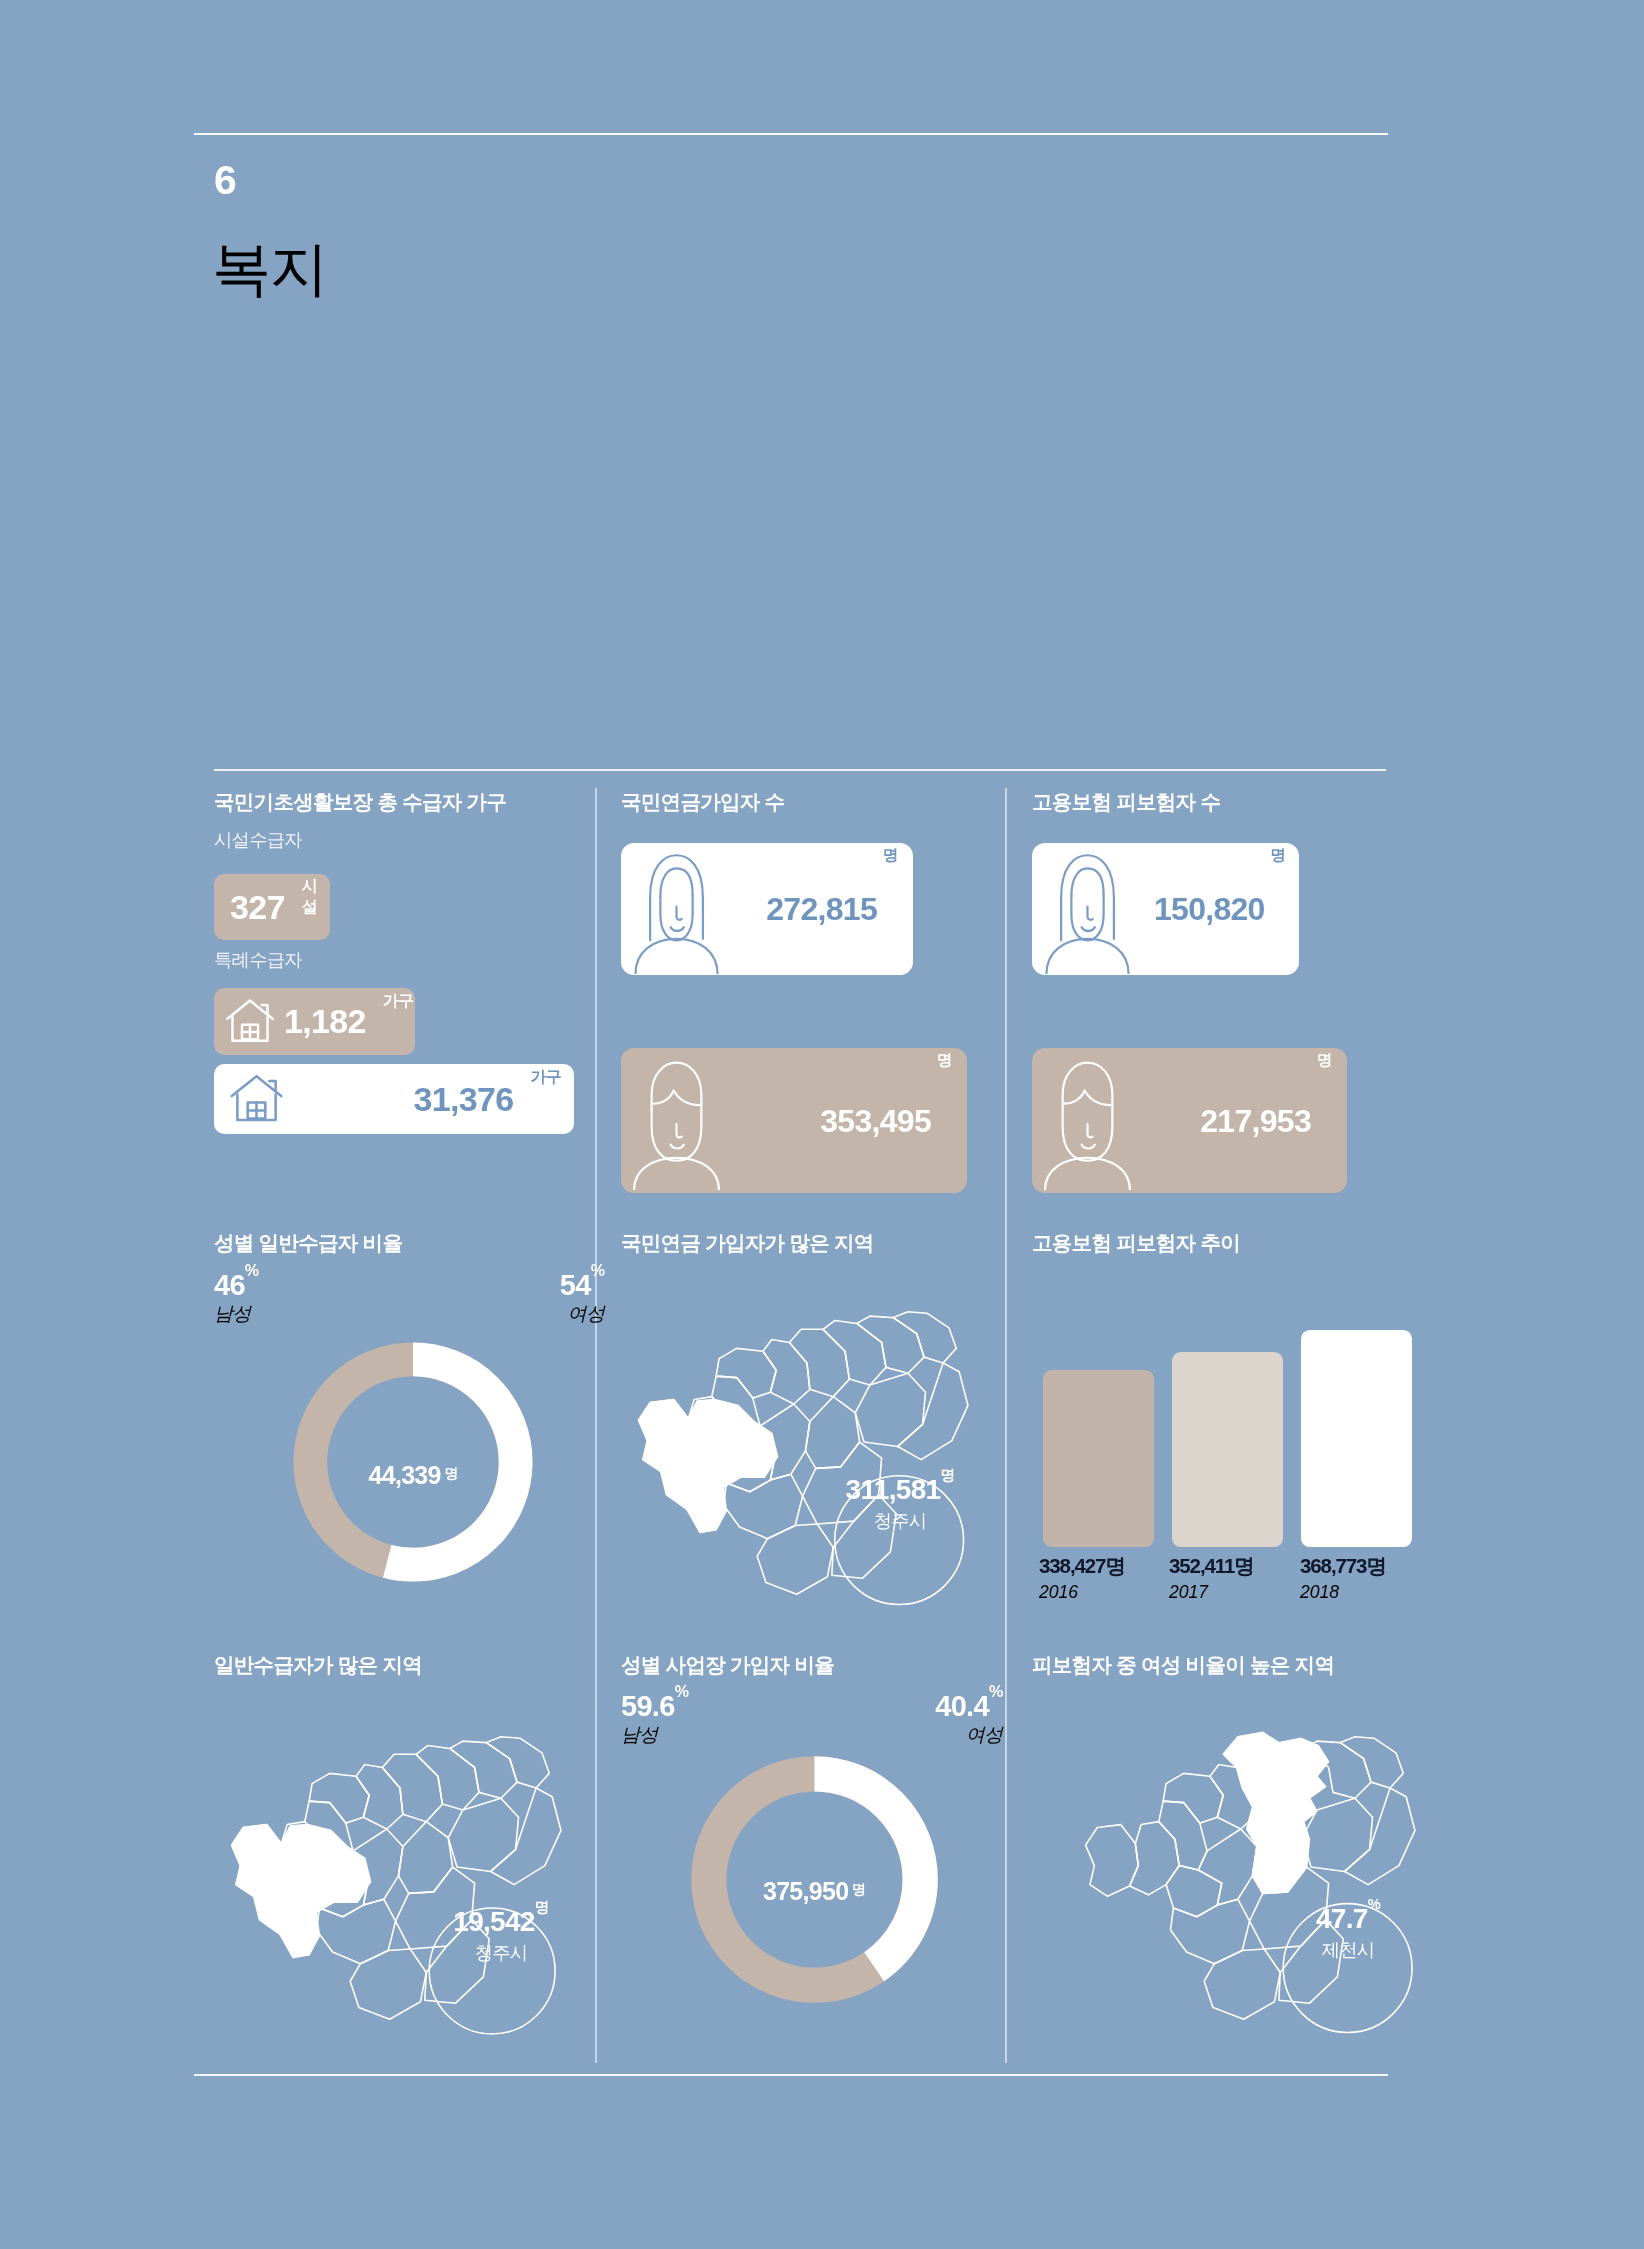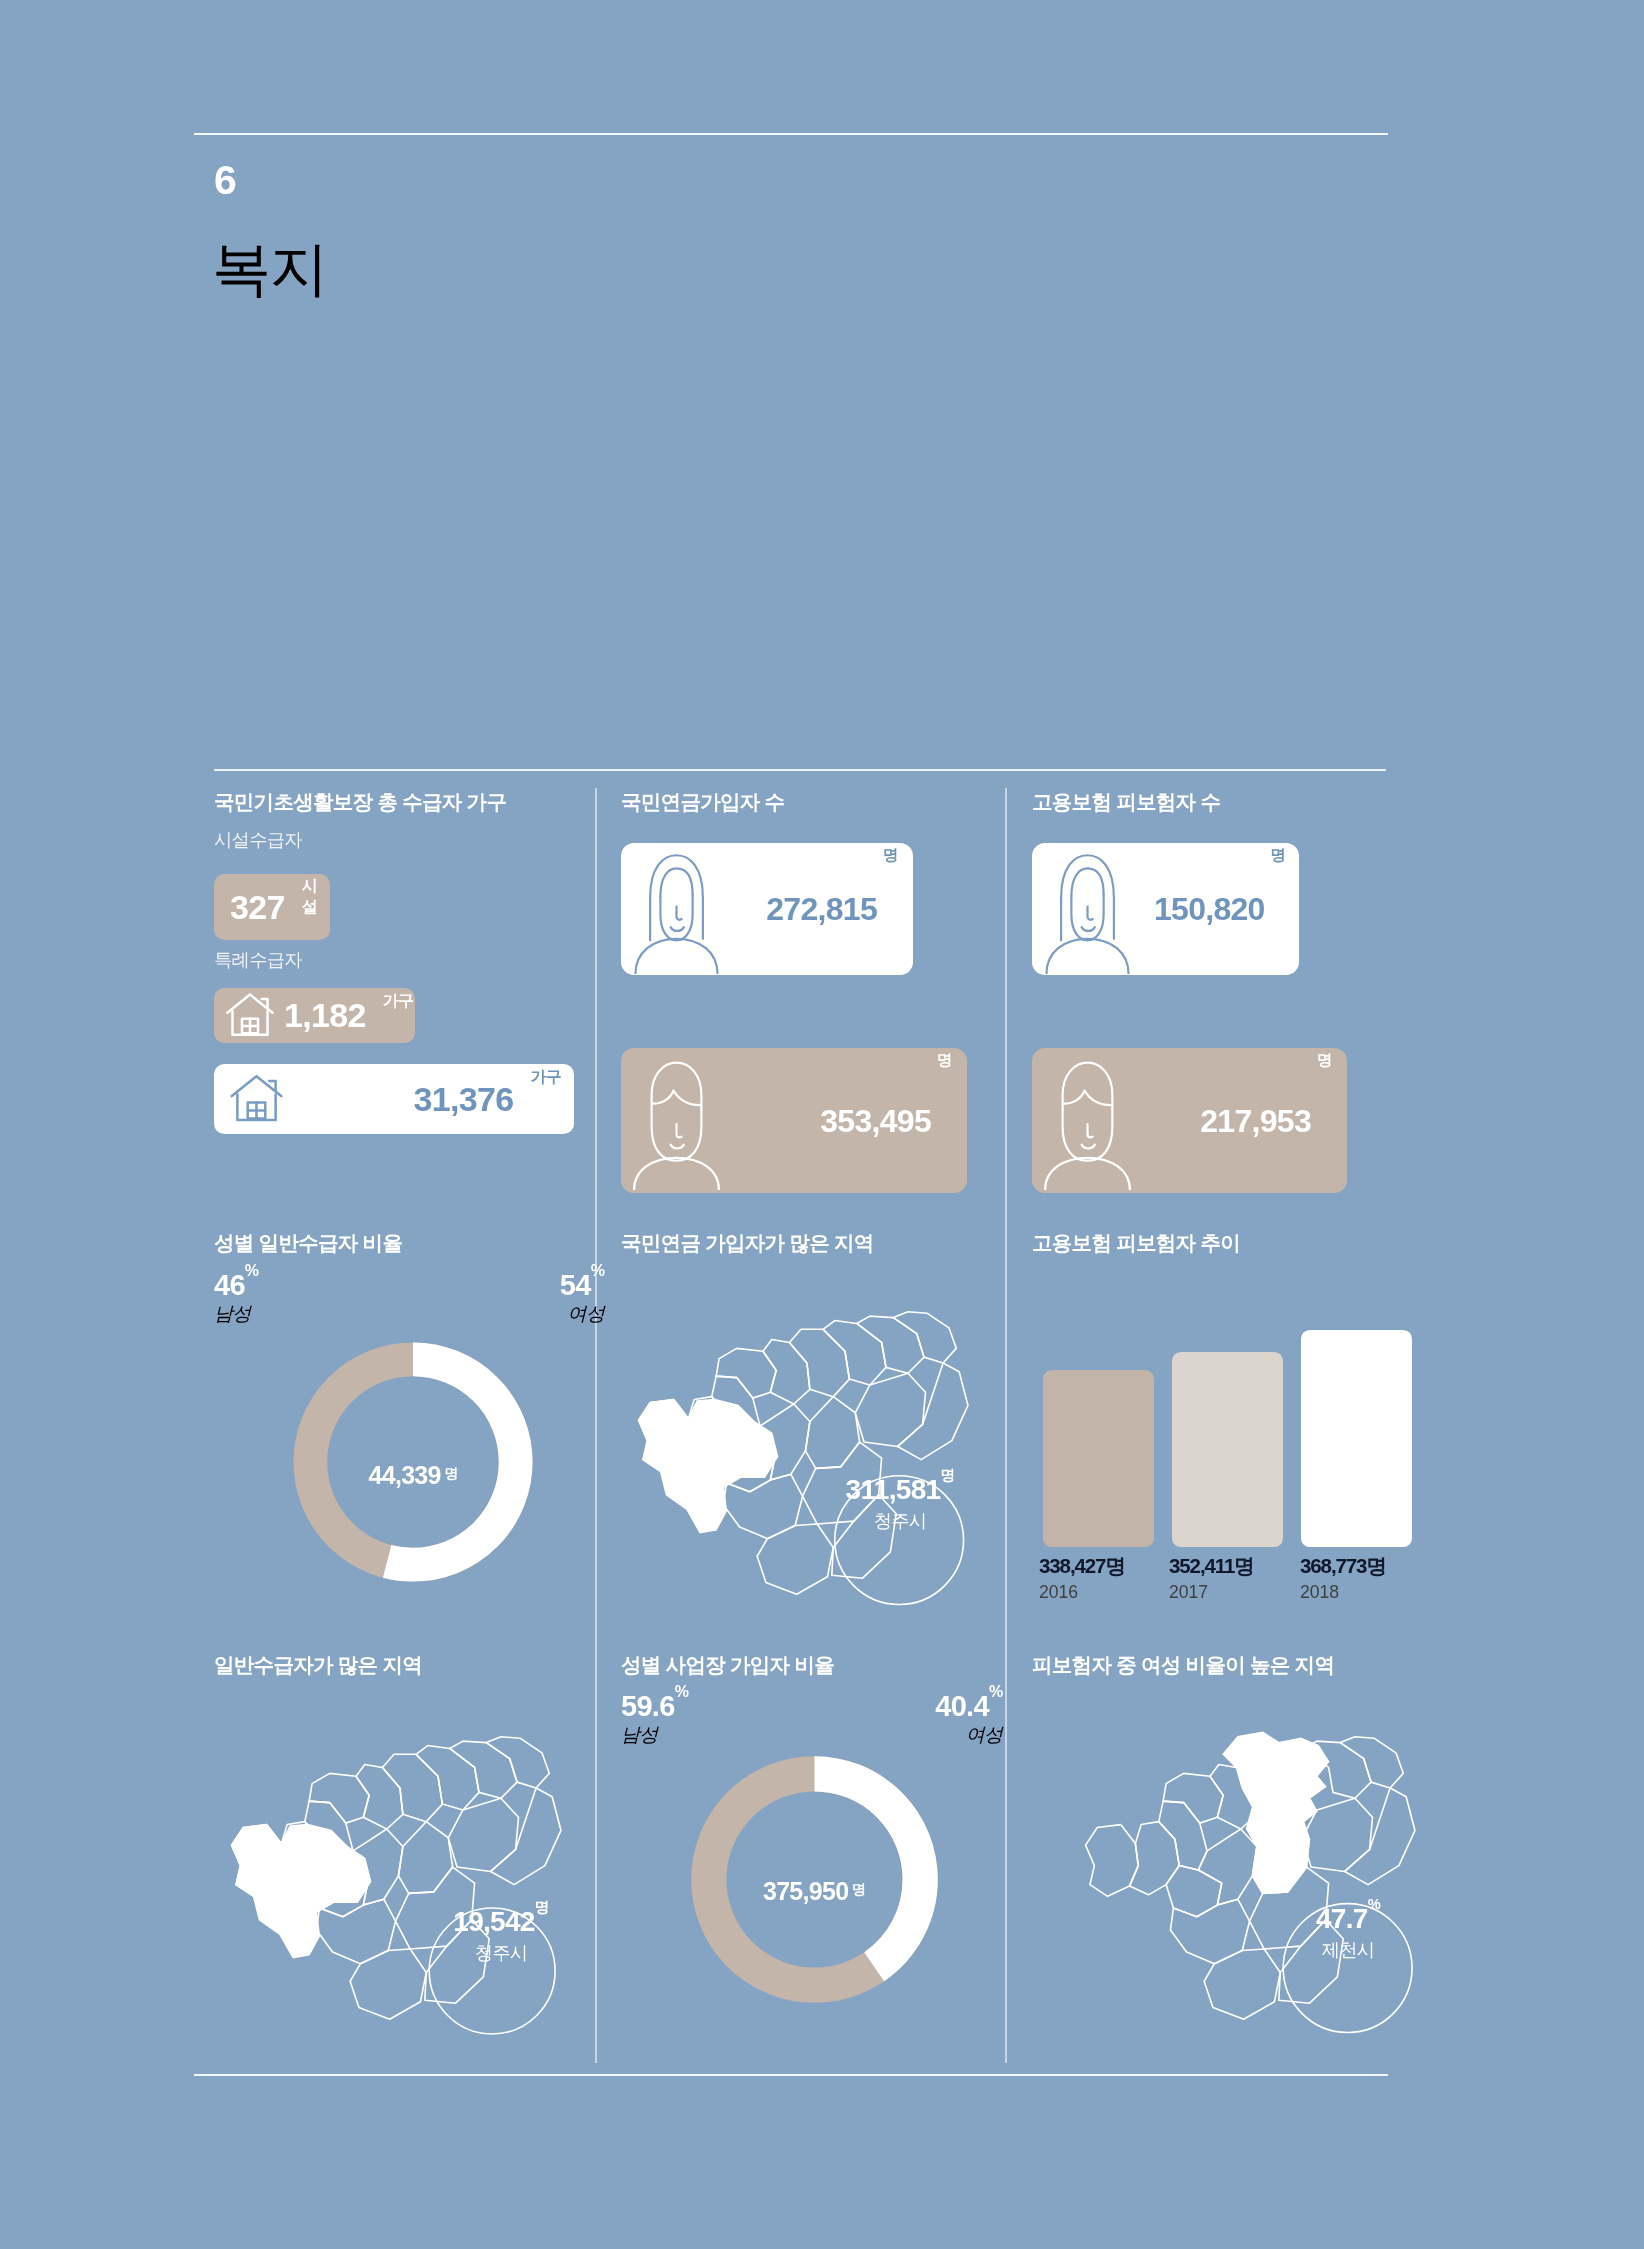--- a/index.html
+++ b/index.html
@@ -70,21 +70,21 @@
     align-self:flex-start;margin-top:2.9px;
   }
 
   .pill-facility{
     position:absolute;left:0;top:0;width:116px;height:66px;
     background:#c4b5aa;justify-content:flex-start;padding-left:16px;
   }
   .pill-facility .num,.pill-facility .unit{color:#ffffff;}
 
   .pill-special{
-    position:absolute;left:0;top:0;width:201px;height:55px;
+    position:absolute;left:0;top:0;width:201px;height:67px;
     background:#c4b5aa;padding-left:8.8px;
   }
   .pill-special .num,.pill-special .unit{color:#ffffff;}
 
   .pill-general{
     position:absolute;left:0;top:0;width:360px;height:70px;
     background:#ffffff;padding-left:13px;
   }
   .pill-general .num,.pill-general .unit{color:#6f94bd;}
   .pill-general .spacer{flex:1;}
@@ -124,21 +124,21 @@
   .map-wrap{position:absolute;}
   .bubble-num{font-size:28px;font-weight:700;color:#ffffff;letter-spacing:-0.7px;line-height:1;}
   .bubble-num sup{font-size:14.7px;font-weight:700;position:relative;top:-8.8px;}
   .bubble-sub{font-size:18.3px;color:#ffffff;letter-spacing:-0.7px;margin-top:4.4px;}
 
   
   .barchart{position:absolute;}
   .bar{position:absolute;border-radius:8.8px;bottom:0;}
   .bar-label{position:absolute;text-align:left;}
   .bar-val{font-size:20.5px;font-weight:700;color:#0f172a;letter-spacing:-1.1px;line-height:1;white-space:nowrap;}
-  .bar-year{font-size:17.6px;color:#404040;margin-top:5.9px;letter-spacing:0px;}
+  .bar-year{font-size:17.6px;color:#000000;margin-top:5.9px;letter-spacing:0px;font-style:italic;}
 
   svg{display:block;}
 </style>
 </head>
 <body>
 
 <div class="page">
 
   <div class="rule-top"></div>
   <div class="chapter-num">6</div>

